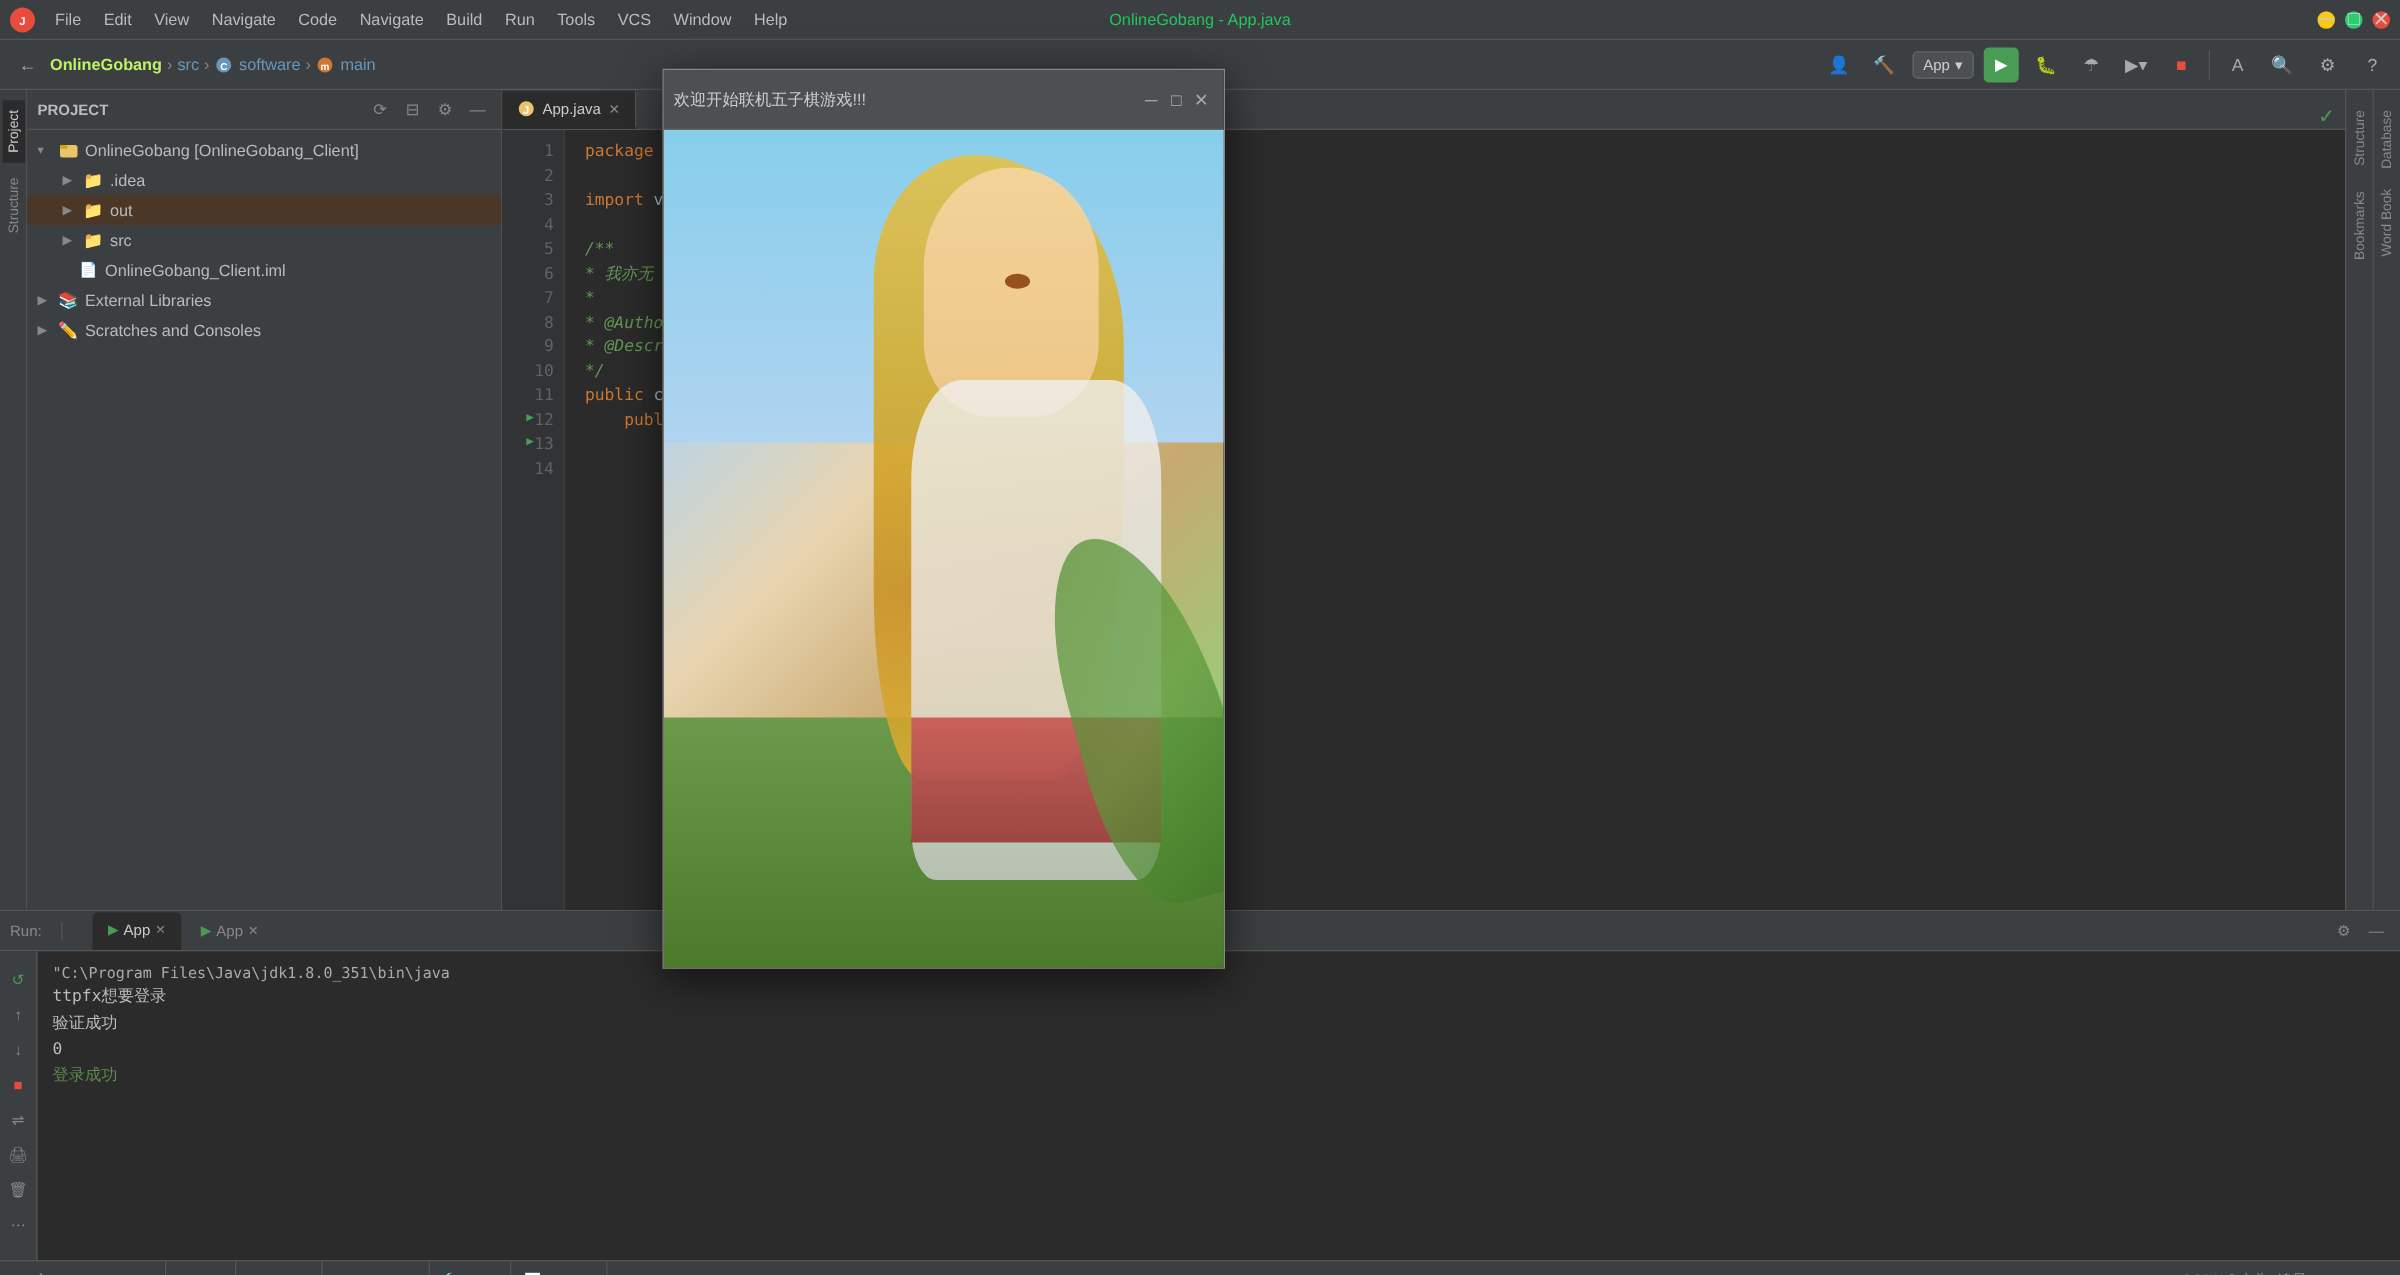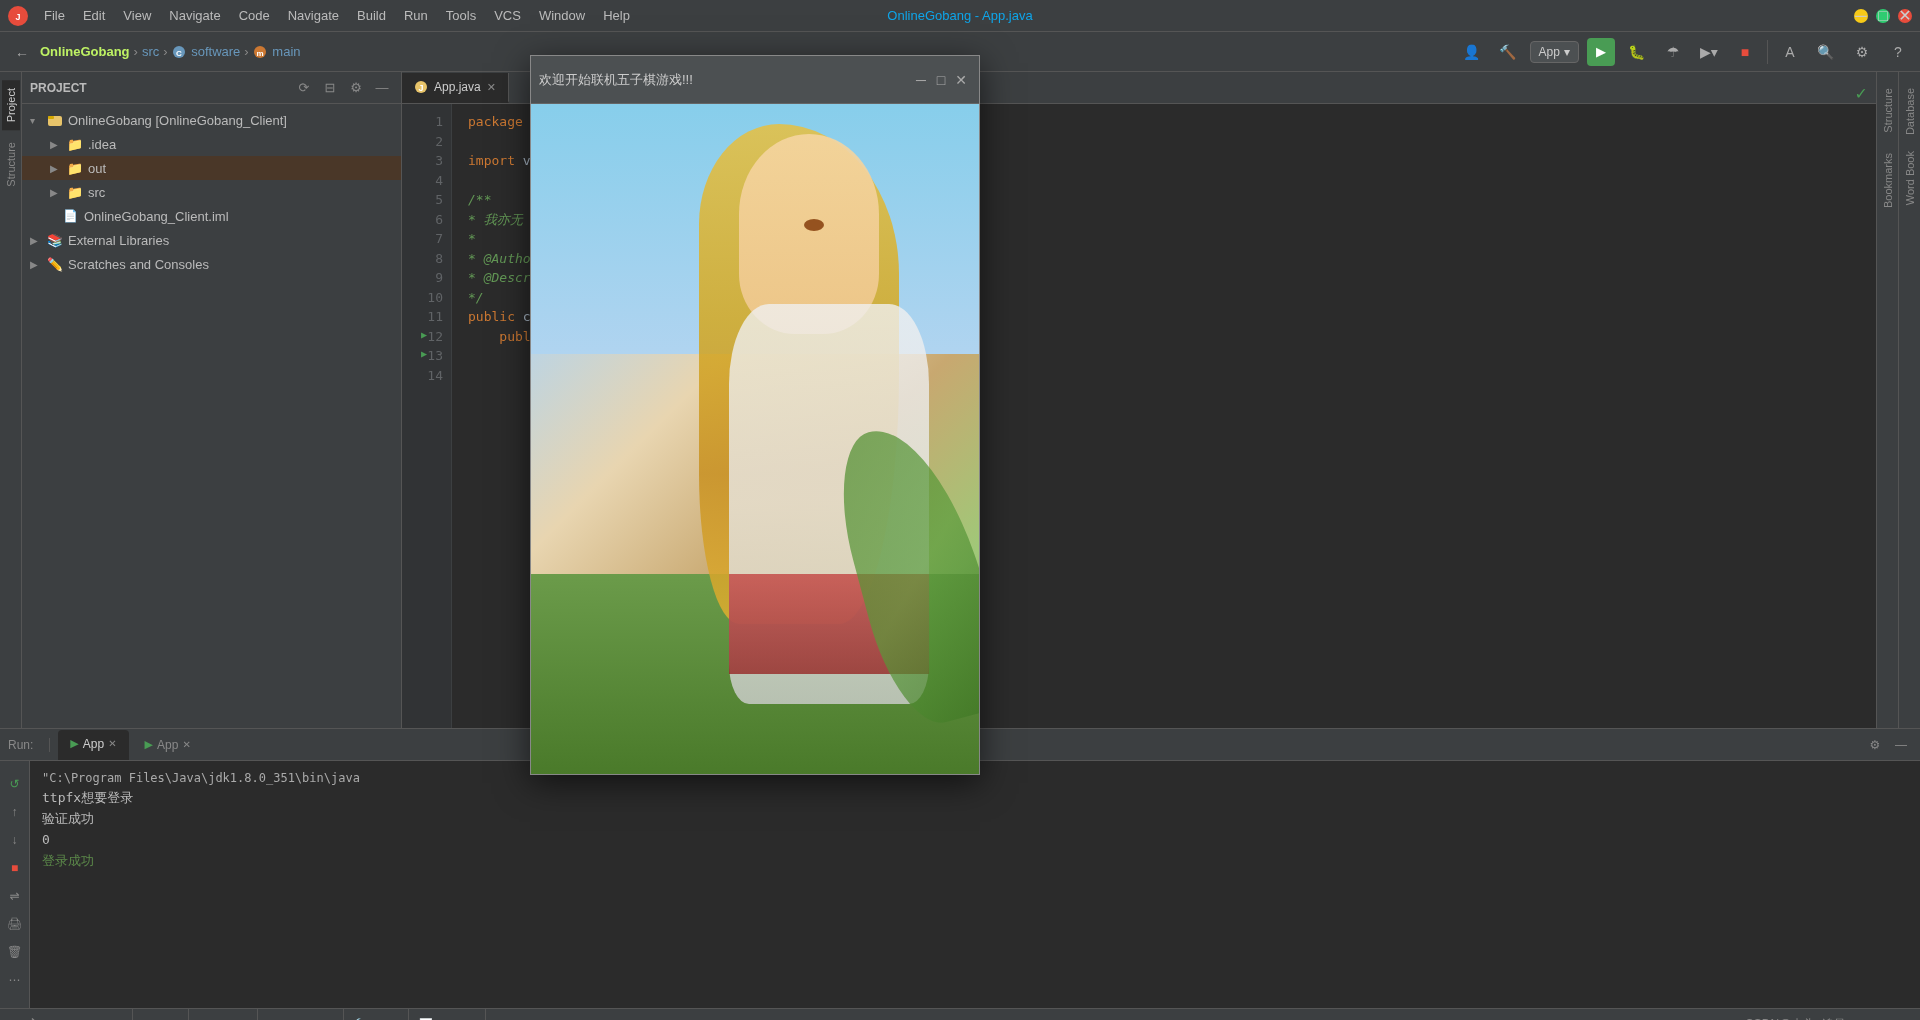--- a/index.html
+++ b/index.html
@@ -32,21 +32,21 @@
     .menu-items {
       display: flex; gap: 2px; flex: 1;
     }
     .menu-item {
       padding: 4px 8px;
       font-size: 13px;
       color: #bbb;
       cursor: pointer;
     }
     .title-center {
-      font-size: 13px; color: #0ea5e9;
+      font-size: 13px; color: #22c55e;
       position: absolute; left: 50%; transform: translateX(-50%);
     }
     .title-btn {
       width: 14px; height: 14px; border-radius: 50%;
       cursor: pointer; display: flex; align-items: center; justify-content: center;
     }
     .title-btn-min { background: #f7ca18; }
     .title-btn-max { background: #2ecc71; }
     .title-btn-close { background: #e74c3c; }
 
@@ -498,21 +498,21 @@
     <div class="v-tab">Bookmarks</div>
   </div>
   <div style="width:22px;background:#3c3f41;border-left:1px solid #555;display:flex;flex-direction:column;align-items:center;padding:8px 0;">
     <div class="v-tab">Database</div>
     <div class="v-tab">Word Book</div>
   </div>
 </div>
 
 <div class="bottom-panel">
   <div class="bottom-tabs">
-    <div style="display:flex;align-items:center;gap:4px;border-right:1px solid #555;padding-right:8px;margin-right:4px;">
+    <div style="display:flex;align-items:center;gap:4px;border-right:1px solid #555;padding-right:8px;margin-right:20px;">
       <span class="run-label">Run:</span>
     </div>
     <div class="bottom-tab active">
       <span style="color:#499c54;font-size:11px;">▶</span>
       <span>App</span>
       <span class="bottom-tab-close">✕</span>
     </div>
     <div class="bottom-tab inactive">
       <span style="color:#499c54;font-size:11px;">▶</span>
       <span>App</span>

